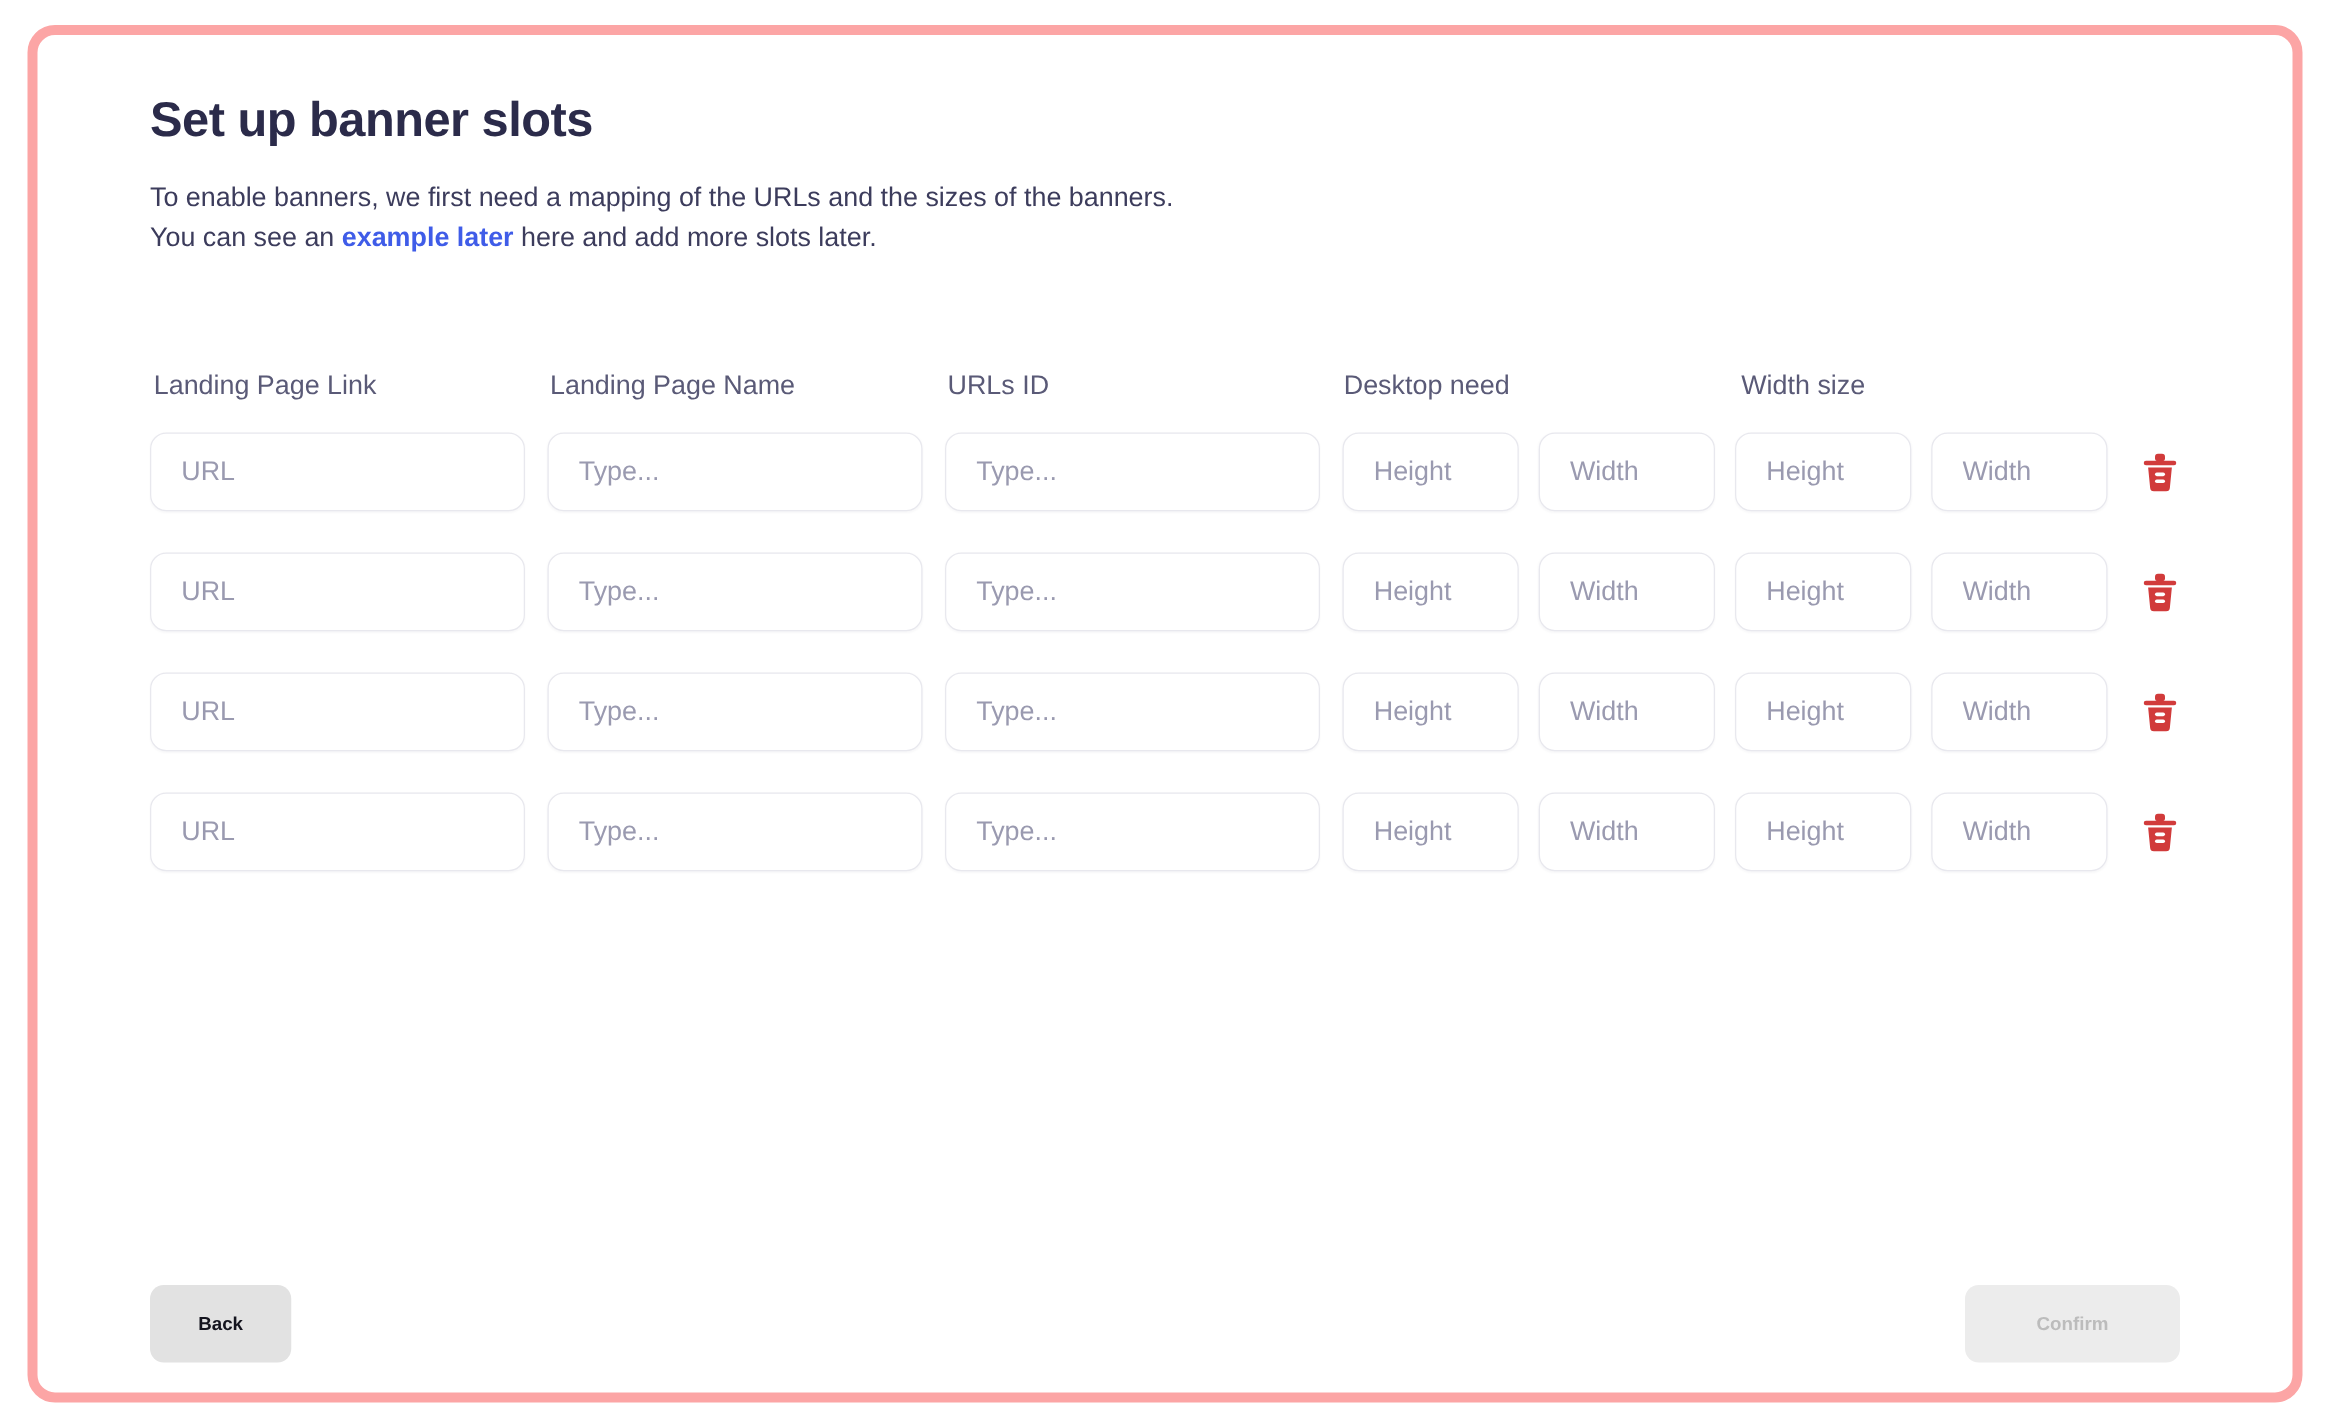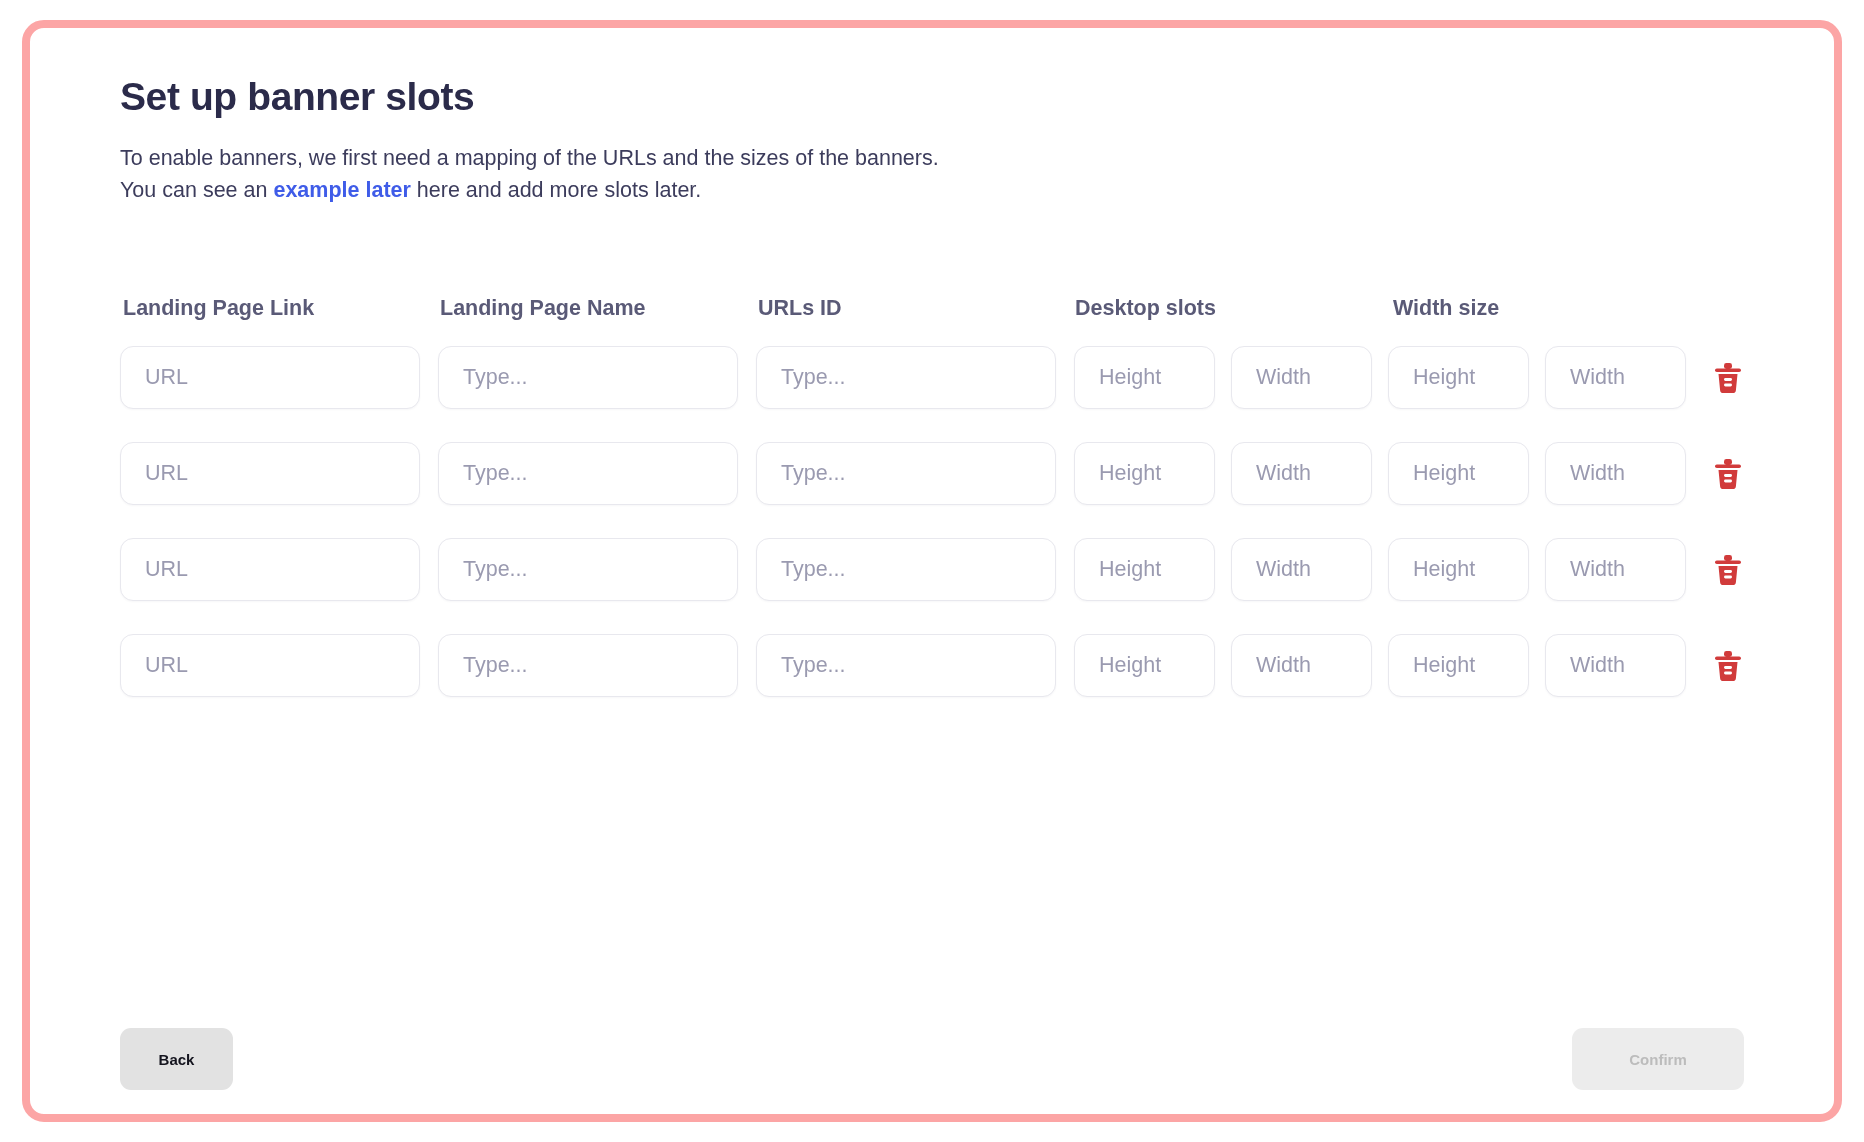--- a/index.html
+++ b/index.html
@@ -70,21 +70,20 @@
   .head-row {
     position: relative;
     height: 44px;
   }
   .col-head {
     position: absolute;
     top: 0;
     font-size: 21.5px;
     color: #5a5a77;
     white-space: nowrap;
-    font-weight: bold;
   }
   .ch-1 { left: 3px; }
   .ch-2 { left: 320px; text-align: center; }
   .ch-3 { left: 638px; }
   .ch-4 { left: 955px; }
   .ch-5 { left: 1273px; }
 
   .rows {
     position: relative;
     margin-top: 6px;
@@ -202,21 +201,21 @@
     <h1 class="page-title">Set up banner slots</h1>
     <p class="page-desc"><span>To enable banners, we first need a mapping of the URLs and the sizes of the banners. You can see an </span><a class="link-example" href="#">example later</a><span> here and add more slots later.</span></p>
   </div>
 
   <div class="table">
 
     <div class="head-row">
       <div class="col-head ch-1">Landing Page Link</div>
       <div class="col-head ch-2">Landing Page Name</div>
       <div class="col-head ch-3">URLs ID</div>
-      <div class="col-head ch-4">Desktop slots</div>
+      <div class="col-head ch-4">Desktop need</div>
       <div class="col-head ch-5">Width size</div>
     </div>
 
     <div class="rows" id="rows-container">
         <div class="row">
           <input type="text" class="field f-url" placeholder="URL" style="">
           <input type="text" class="field f-name" placeholder="Type..." style="">
           <input type="text" class="field f-slot" placeholder="Type..." style="">
           <input type="text" class="field f-dh" placeholder="Height" style="">
           <input type="text" class="field f-dw" placeholder="Width" style="">

